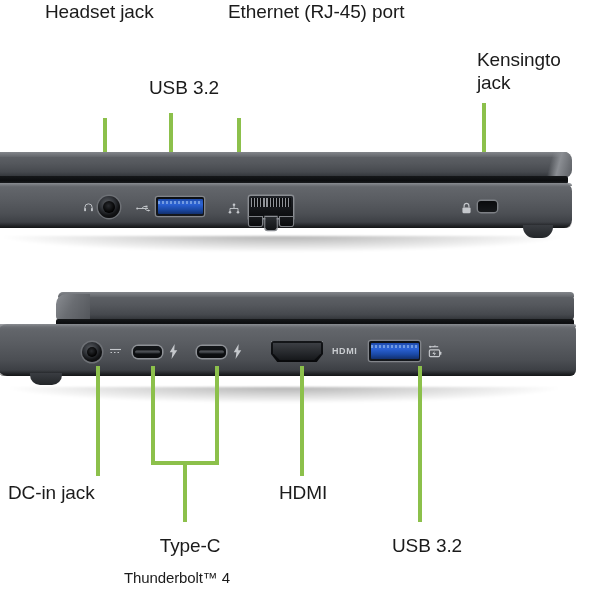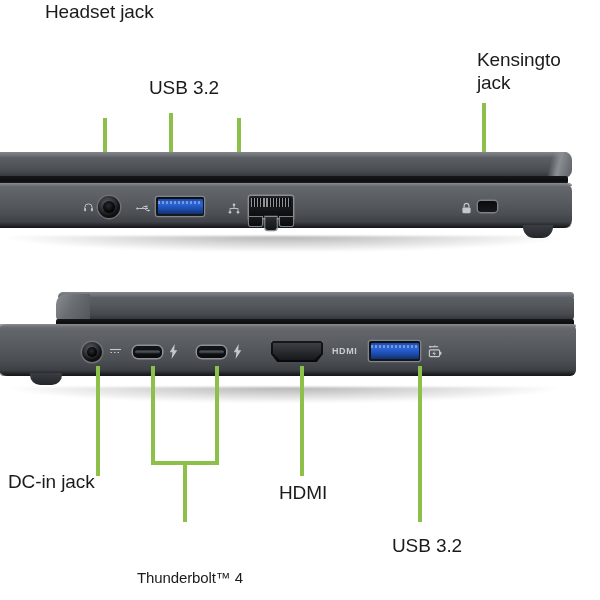--- a/index.html
+++ b/index.html
@@ -165,20 +165,21 @@
     letter-spacing:.6px;font-family:"Liberation Sans",sans-serif;
   }
 </style>
 </head>
 <body>
 
 <div id="stage">
 
   <div class="lbl big" style="left:45px;top:2px;">Headset jack</div>
 
+  <div class="lbl big" style="left:228px;top:2px;">Ethernet (RJ-45) port</div>
 
   <div class="lbl big" style="left:149px;top:78px;">USB 3.2</div>
 
   <div class="lbl big" style="left:477px;top:50px;">Kensingto</div>
   <div class="lbl big" style="left:477px;top:73px;">jack</div>
 
   <div class="ldr v" style="left:103px;top:118px;height:86px;"></div>
   <div class="ldr v" style="left:169px;top:113px;height:93px;"></div>
   <div class="ldr v" style="left:237px;top:118px;height:88px;"></div>
   <div class="ldr v" style="left:482px;top:103px;height:105px;"></div>
@@ -331,21 +332,22 @@
 
   <div class="ldr v" style="left:151px;top:366px;height:98px;"></div>
   <div class="ldr v" style="left:215px;top:366px;height:98px;"></div>
   <div class="ldr h" style="left:151px;top:461px;width:68px;"></div>
   <div class="ldr v" style="left:183px;top:461px;height:61px;"></div>
 
   <div class="ldr v" style="left:300px;top:366px;height:110px;"></div>
 
   <div class="ldr v" style="left:418px;top:366px;height:156px;"></div>
 
-  <div class="lbl big" style="left:8px;top:472px;">DC-in jack</div>
-
-  <div class="lbl sub ctr" style="left:190px;top:570px;">Thunderbolt™ 4</div>
+  <div class="lbl big" style="left:8px;top:483px;">DC-in jack</div>
+
+  <div class="lbl big ctr" style="left:190px;top:536px;">Type-C</div>
+  <div class="lbl sub ctr" style="left:177px;top:570px;">Thunderbolt™ 4</div>
 
   <div class="lbl big ctr" style="left:303px;top:483px;">HDMI</div>
 
   <div class="lbl big ctr" style="left:427px;top:536px;">USB 3.2</div>
 
 </div>
 
 </body></html>

